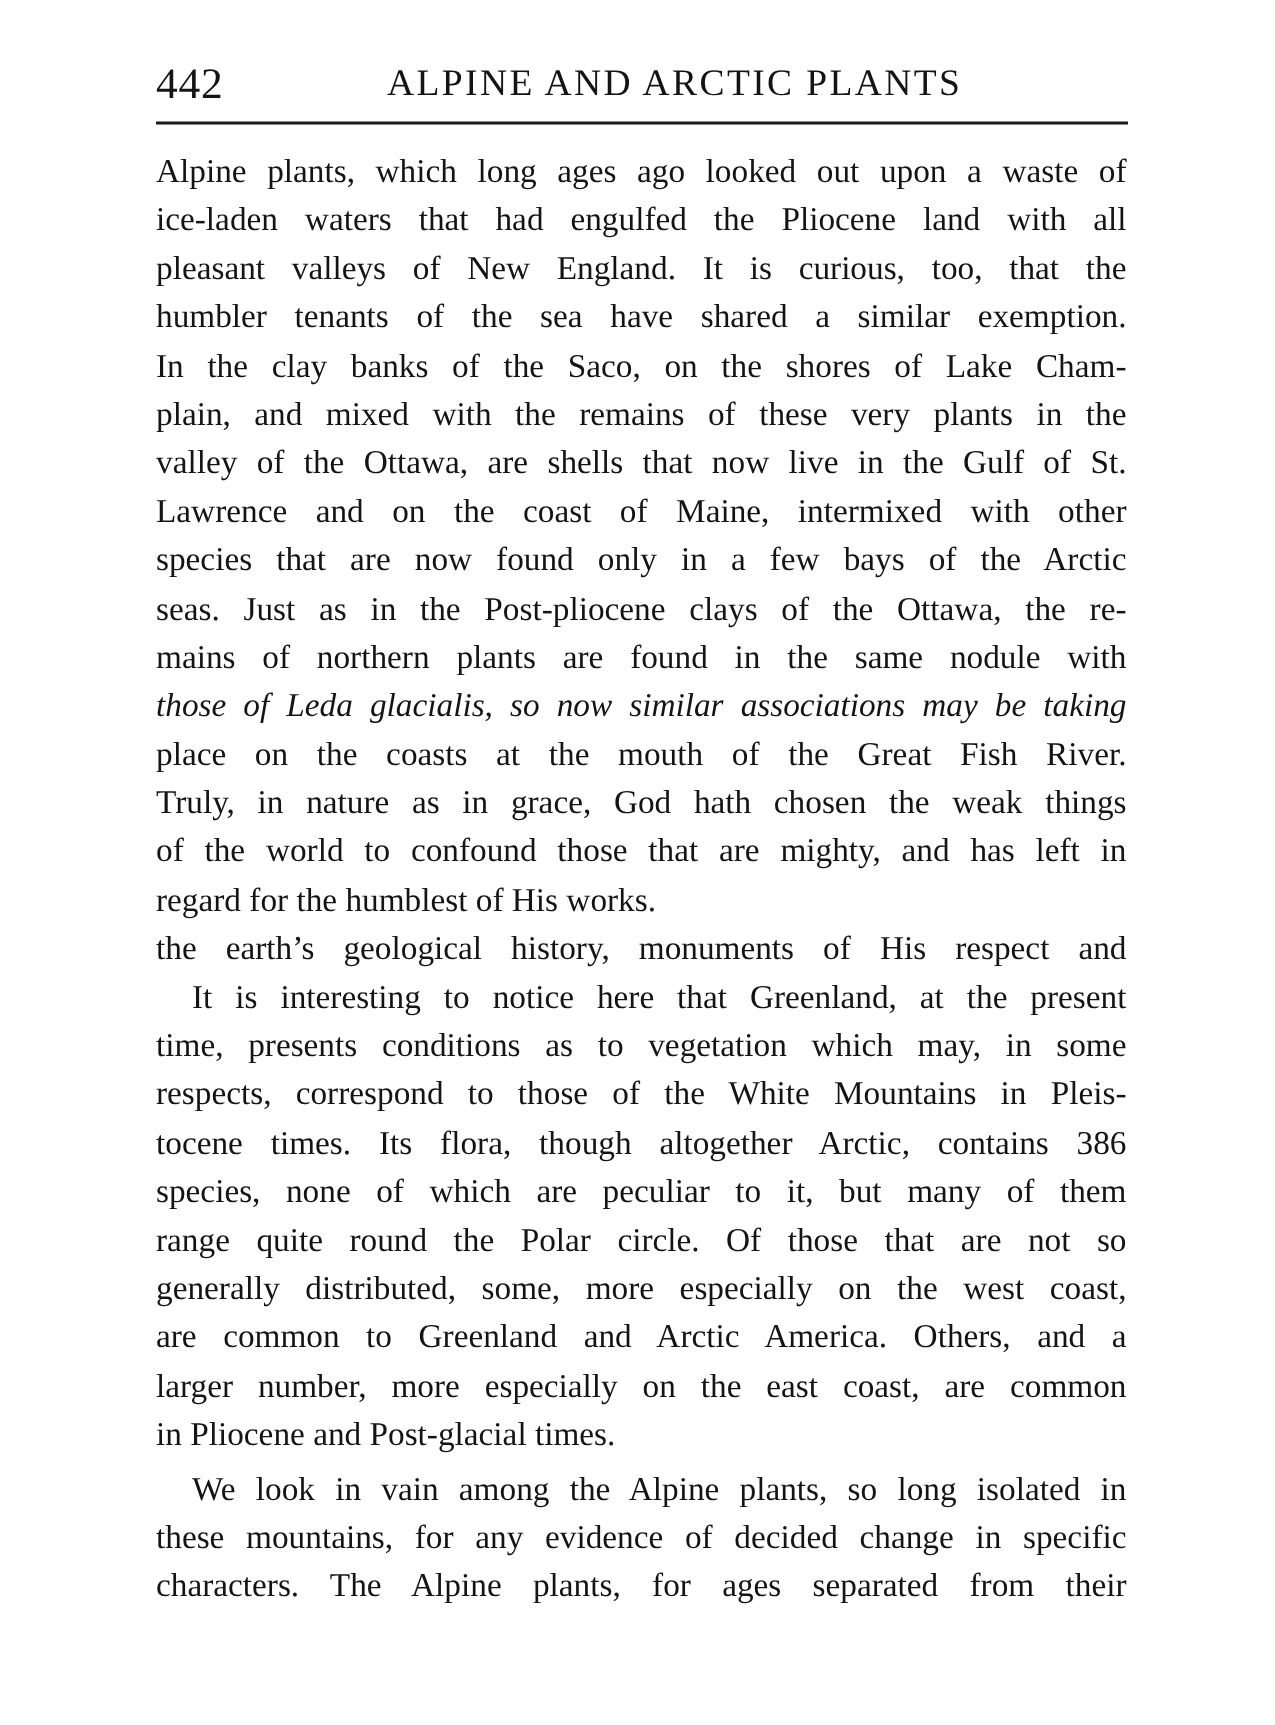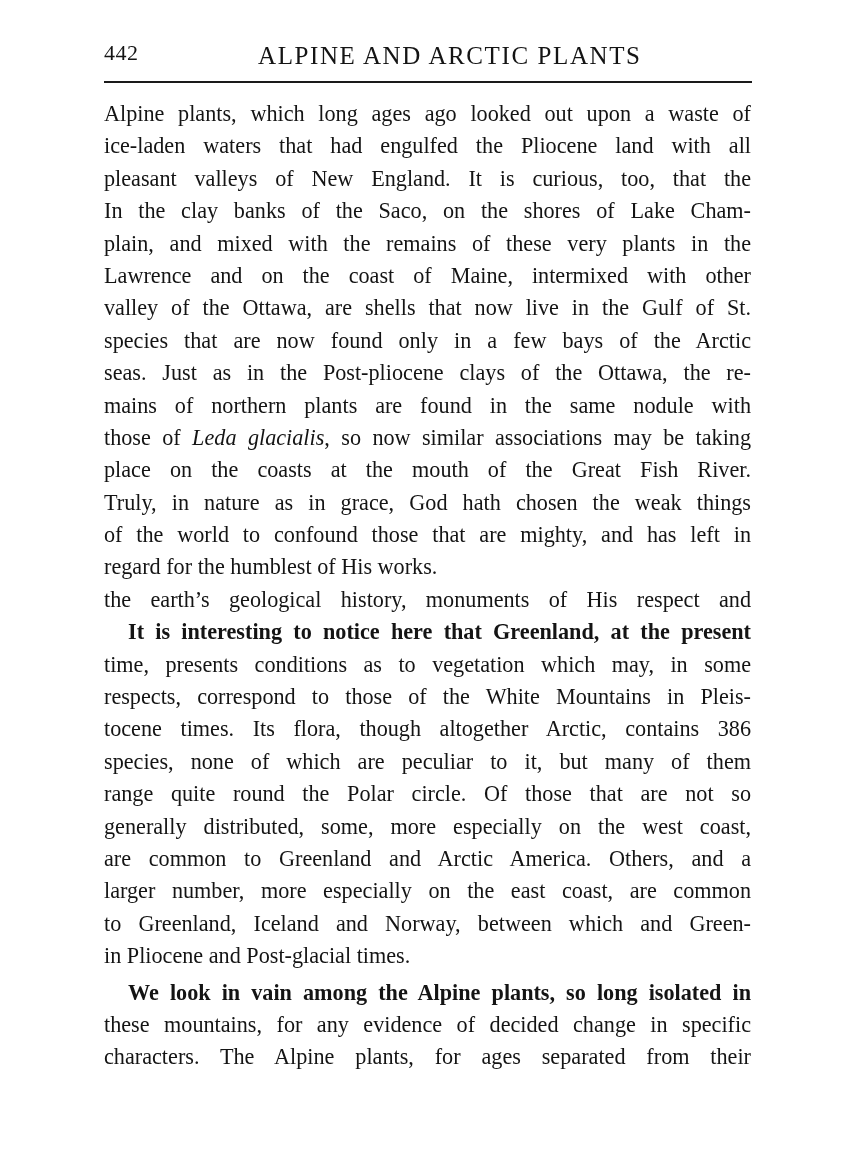--- a/index.html
+++ b/index.html
@@ -26,21 +26,21 @@
       position: absolute;
       left: 104px;
       top: 40px;
       width: 648px;
       height: 30px;
     }
     .page-number {
       position: absolute;
       left: 0;
       top: 0;
-      font-size: 22px;
+      font-size: 29px;
       letter-spacing: 0.5px;
     }
     .running-title {
       position: absolute;
       left: 154px;
       top: 2px;
       font-size: 25px;
       letter-spacing: 1.6px;
     }
     .head-rule {
@@ -65,52 +65,52 @@
       text-align: justify;
       text-align-last: justify;
       white-space: nowrap;
       overflow: visible;
     }
     .line.last {
       text-align-last: left;
     }
     .line.indent {
       padding-left: 24px;
-      font-weight: bold;
     }
     .para-gap {
       display: block;
       height: 4px;
     }
     .italic {
       font-style: italic;
     }
-    .line span.seg { display: inline; }
+    .line span.seg { display: inline; font-style: italic; }
   </style>
 </head>
 <body>
 
 <div class="page">
 
   <div class="running-head">
     <span class="page-number">442</span>
     <span class="running-title">ALPINE AND ARCTIC PLANTS</span>
   </div>
   <div class="head-rule"></div>
 
   <div class="body-text">
 
     <div>
       <span class="line">Alpine plants, which long ages ago looked out upon a waste of</span>
       <span class="line">ice-laden waters that had engulfed the Pliocene land with all</span>
       <span class="line">pleasant valleys of New England.  It is curious, too, that the</span>
+      <span class="line">humbler tenants of the sea have shared a similar exemption.</span>
       <span class="line">In the clay banks of the Saco, on the shores of Lake Cham-</span>
       <span class="line">plain, and mixed with the remains of these very plants in the</span>
+      <span class="line">valley of the Ottawa, are shells that now live in the Gulf of St.</span>
       <span class="line">Lawrence and on the coast of Maine, intermixed with other</span>
-      <span class="line">valley of the Ottawa, are shells that now live in the Gulf of St.</span>
       <span class="line">species that are now found only in a few bays of the Arctic</span>
       <span class="line">seas.  Just as in the Post-pliocene clays of the Ottawa, the re-</span>
       <span class="line">mains of northern plants are found in the same nodule with</span>
       <span class="line"><span class="seg">those of </span><span class="seg italic">Leda glacialis</span><span class="seg">, so now similar associations may be taking</span></span>
       <span class="line">place on the coasts at the mouth of the Great Fish River.</span>
       <span class="line">Truly, in nature as in grace, God hath chosen the weak things</span>
       <span class="line">of the world to confound those that are mighty, and has left in</span>
       <span class="line last">regard for the humblest of His works.</span>
       <span class="line">the earth’s geological history, monuments of His respect and</span>
     </div>
@@ -118,21 +118,20 @@
     <div>
       <span class="line indent">It is interesting to notice here that Greenland, at the present</span>
       <span class="line">time, presents conditions as to vegetation which may, in some</span>
       <span class="line">respects, correspond to those of the White Mountains in Pleis-</span>
       <span class="line">tocene times.  Its flora, though altogether Arctic, contains 386</span>
       <span class="line">species, none of which are peculiar to it, but many of them</span>
       <span class="line">range quite round the Polar circle.  Of those that are not so</span>
       <span class="line">generally distributed, some, more especially on the west coast,</span>
       <span class="line">are common to Greenland and Arctic America.  Others, and a</span>
       <span class="line">larger number, more especially on the east coast, are common</span>
-      <span class="line">to Greenland, Iceland and Norway, between which and Green-</span>
       <span class="line last">in Pliocene and Post-glacial times.</span>
     </div>
 
     <span class="para-gap"></span>
 
     <div>
       <span class="line indent">We look in vain among the Alpine plants, so long isolated in</span>
       <span class="line">these mountains, for any evidence of decided change in specific</span>
       <span class="line">characters.  The Alpine plants, for ages separated from their</span>
 

